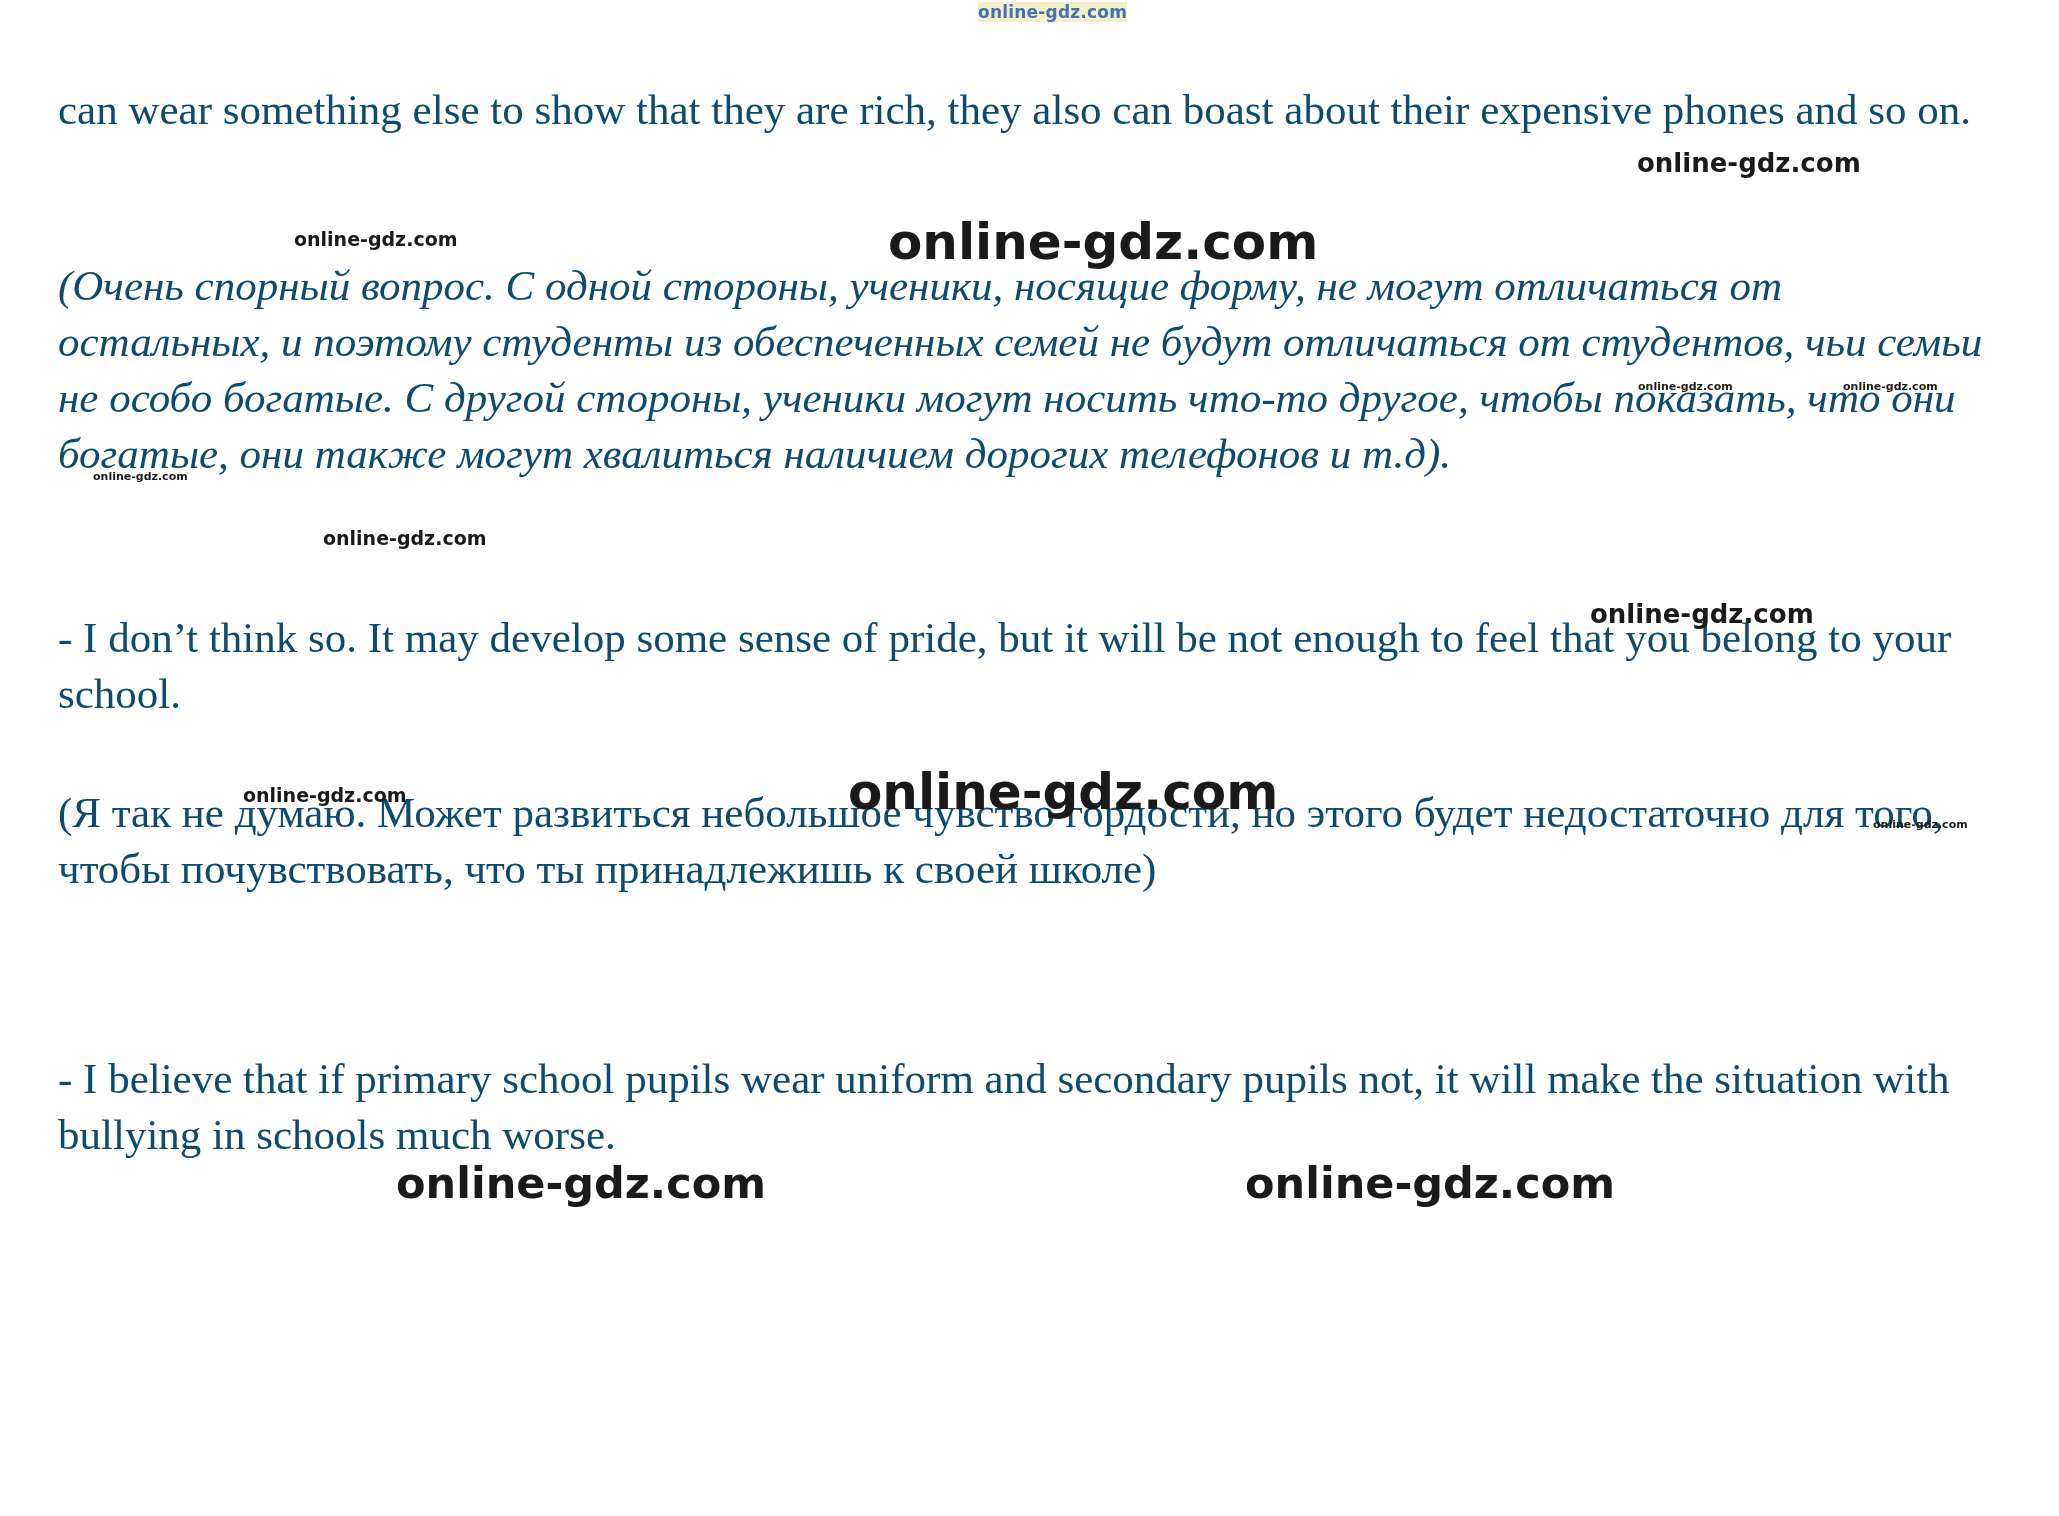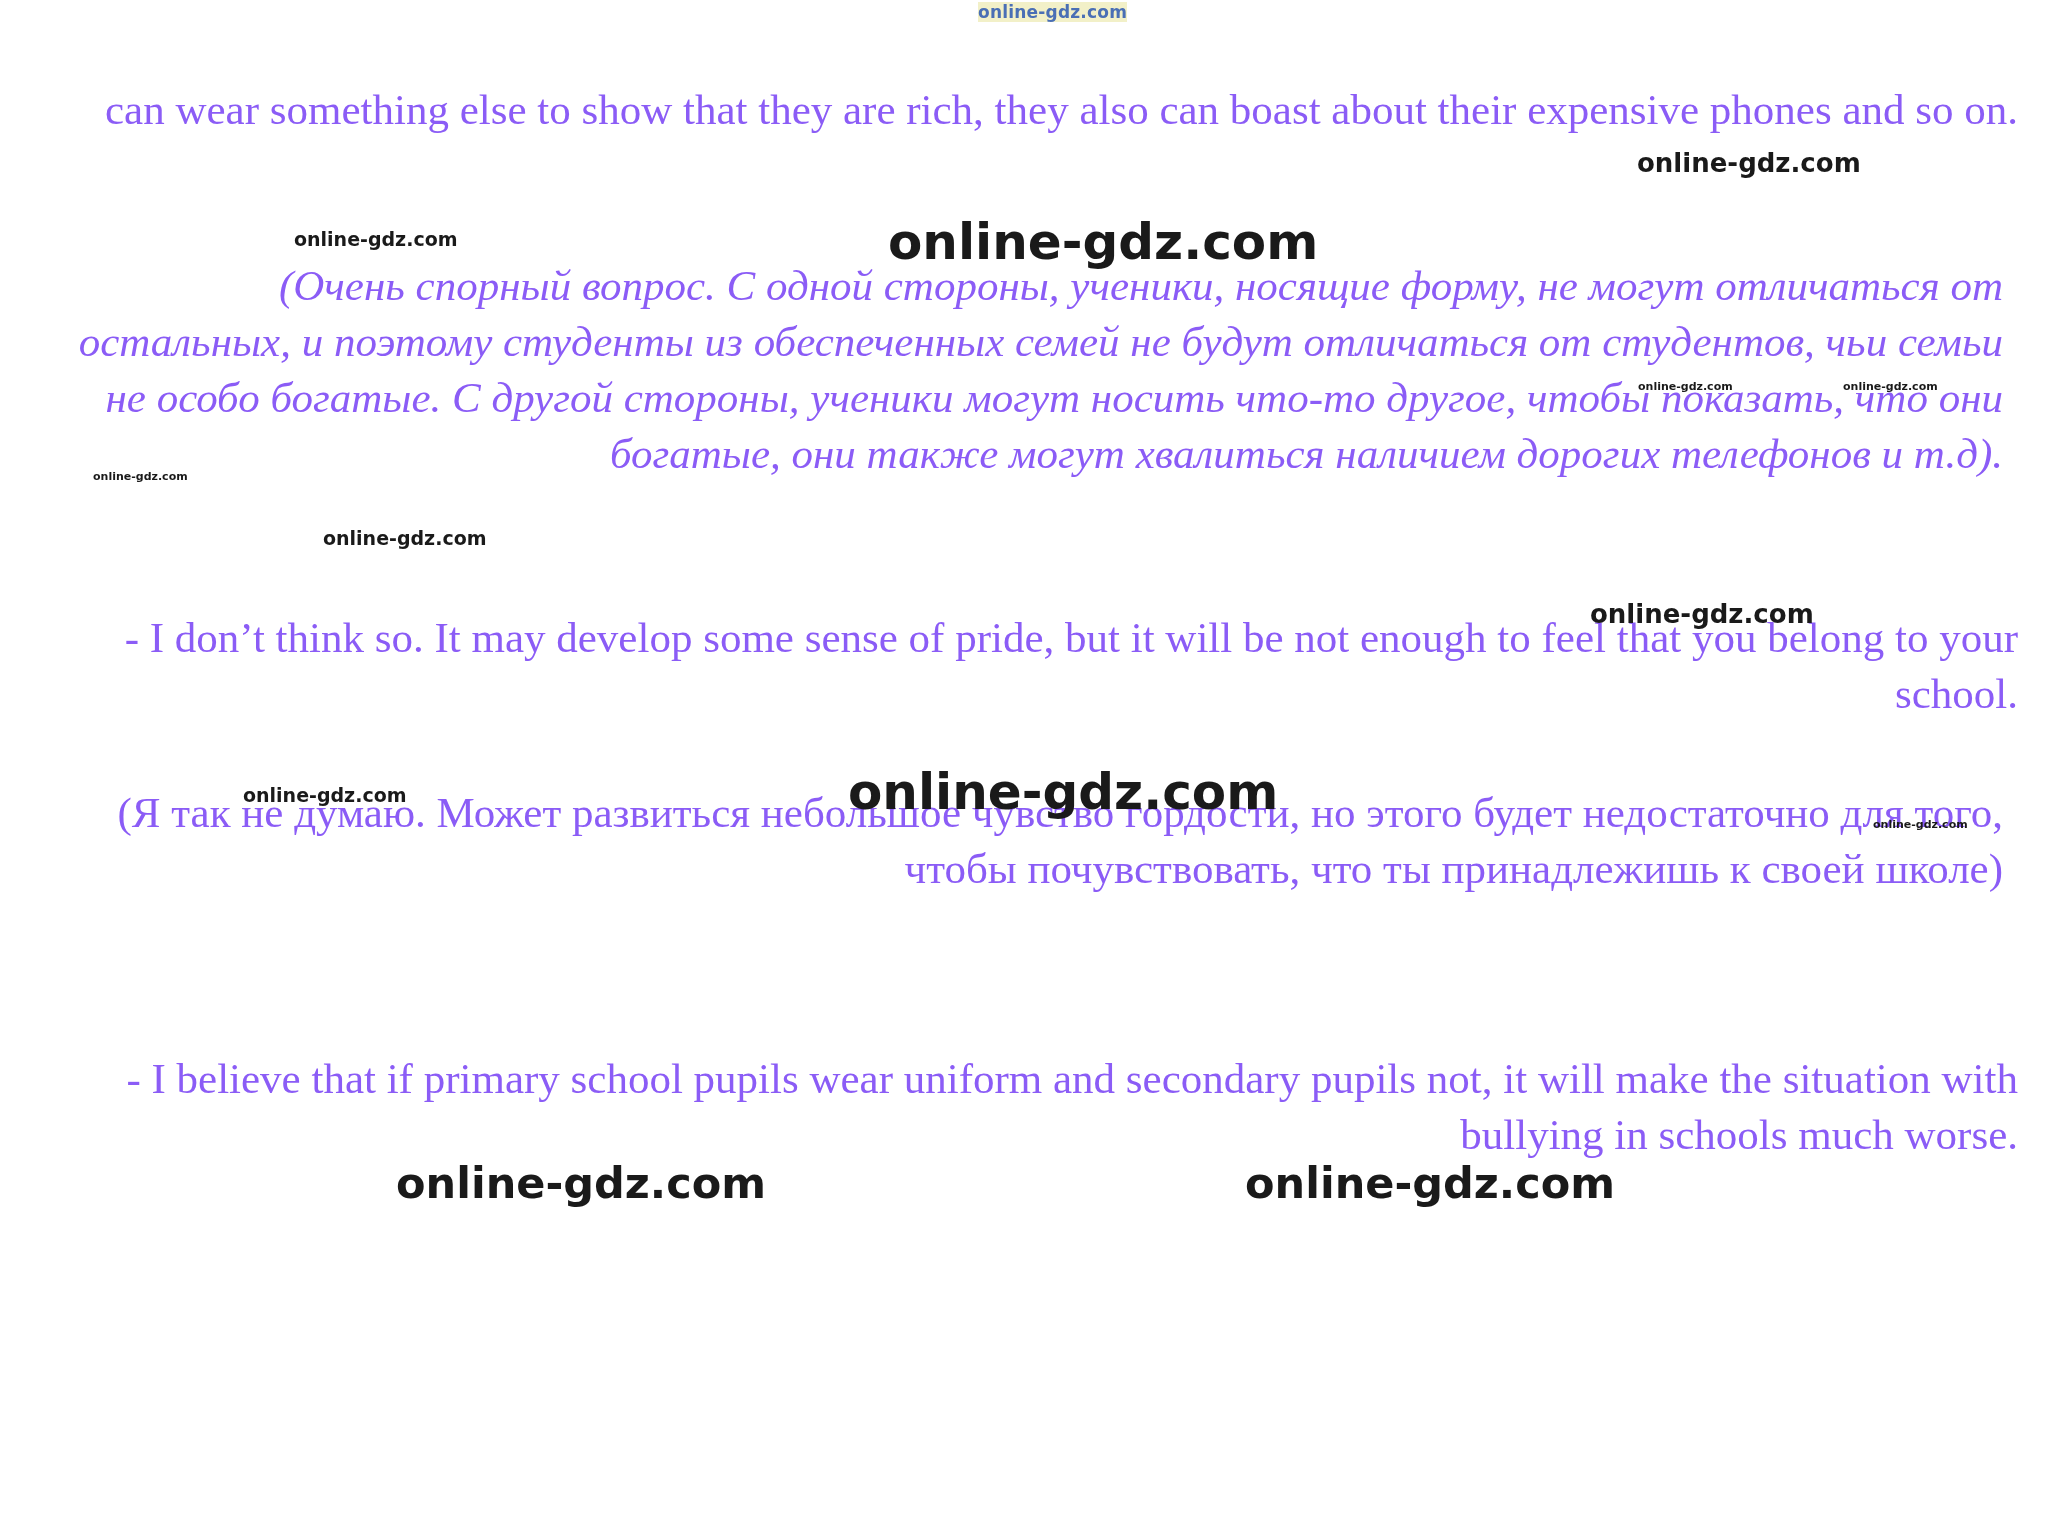--- a/index.html
+++ b/index.html
@@ -23,23 +23,22 @@
     top: 0;
     width: 2059px;
     height: 1516px;
   }
 
   .para {
     position: absolute;
     font-family: "Liberation Serif", serif;
     font-size: 43px;
     line-height: 56px;
-    color: #8b5cf6;
+    color: #0c4a6e;
     white-space: pre-wrap;
-    text-align: right;
   }
 
   .p-en1 { left: 58px; top: 82px;  width: 1960px; }
   .p-ru1 { left: 58px; top: 258px; width: 1945px; font-style: italic; }
   .p-en2 { left: 58px; top: 610px; width: 1960px; }
   .p-ru2 { left: 58px; top: 785px; width: 1945px; }
   .p-en3 { left: 58px; top: 1035px; width: 1960px; margin-top: 16px; }
   .p-ru3 { left: 58px; top: 1213px; width: 1945px; }
 
   

